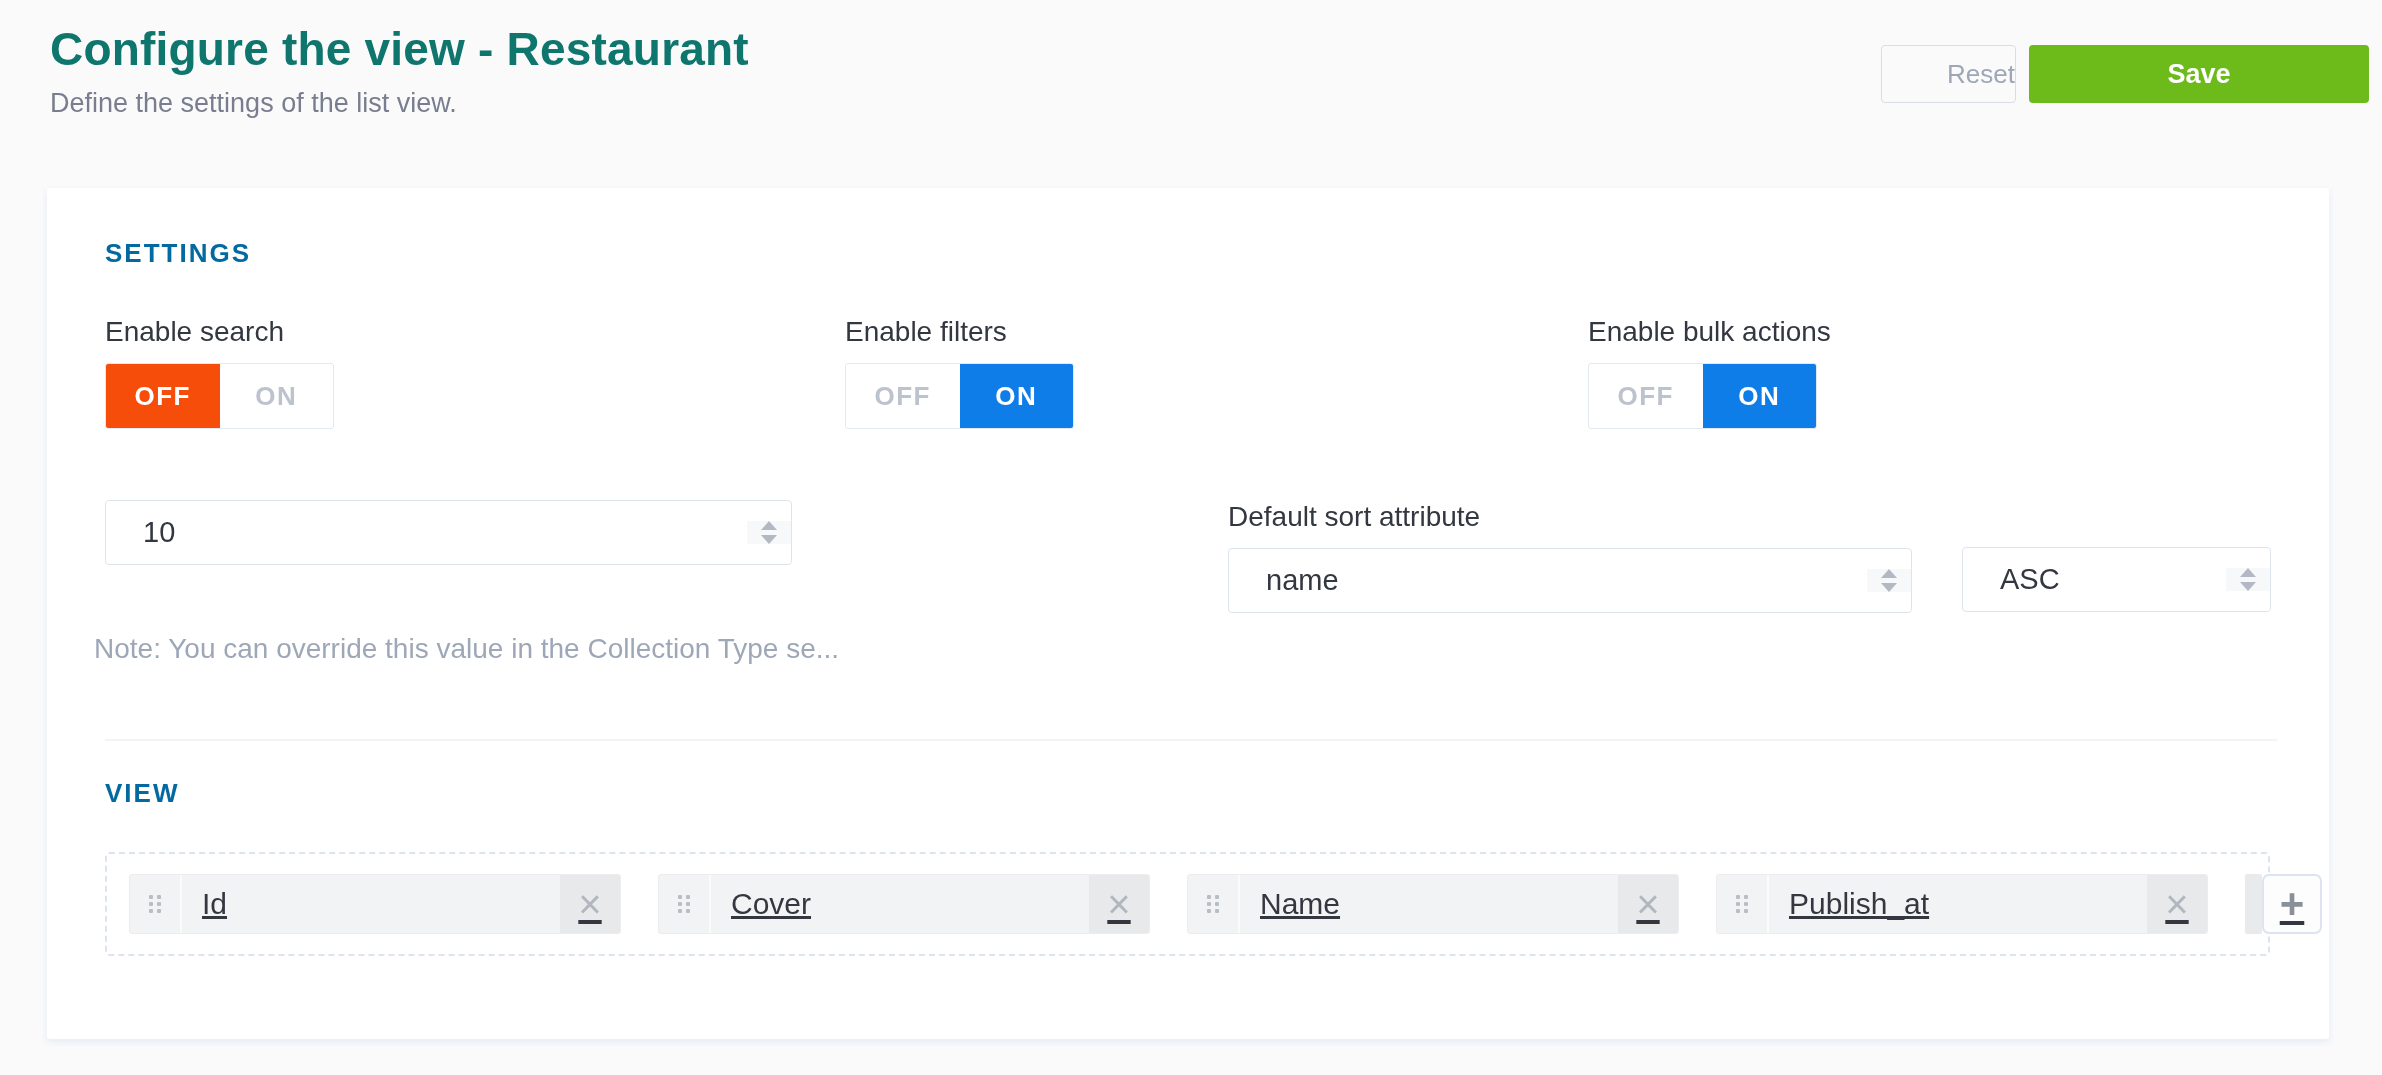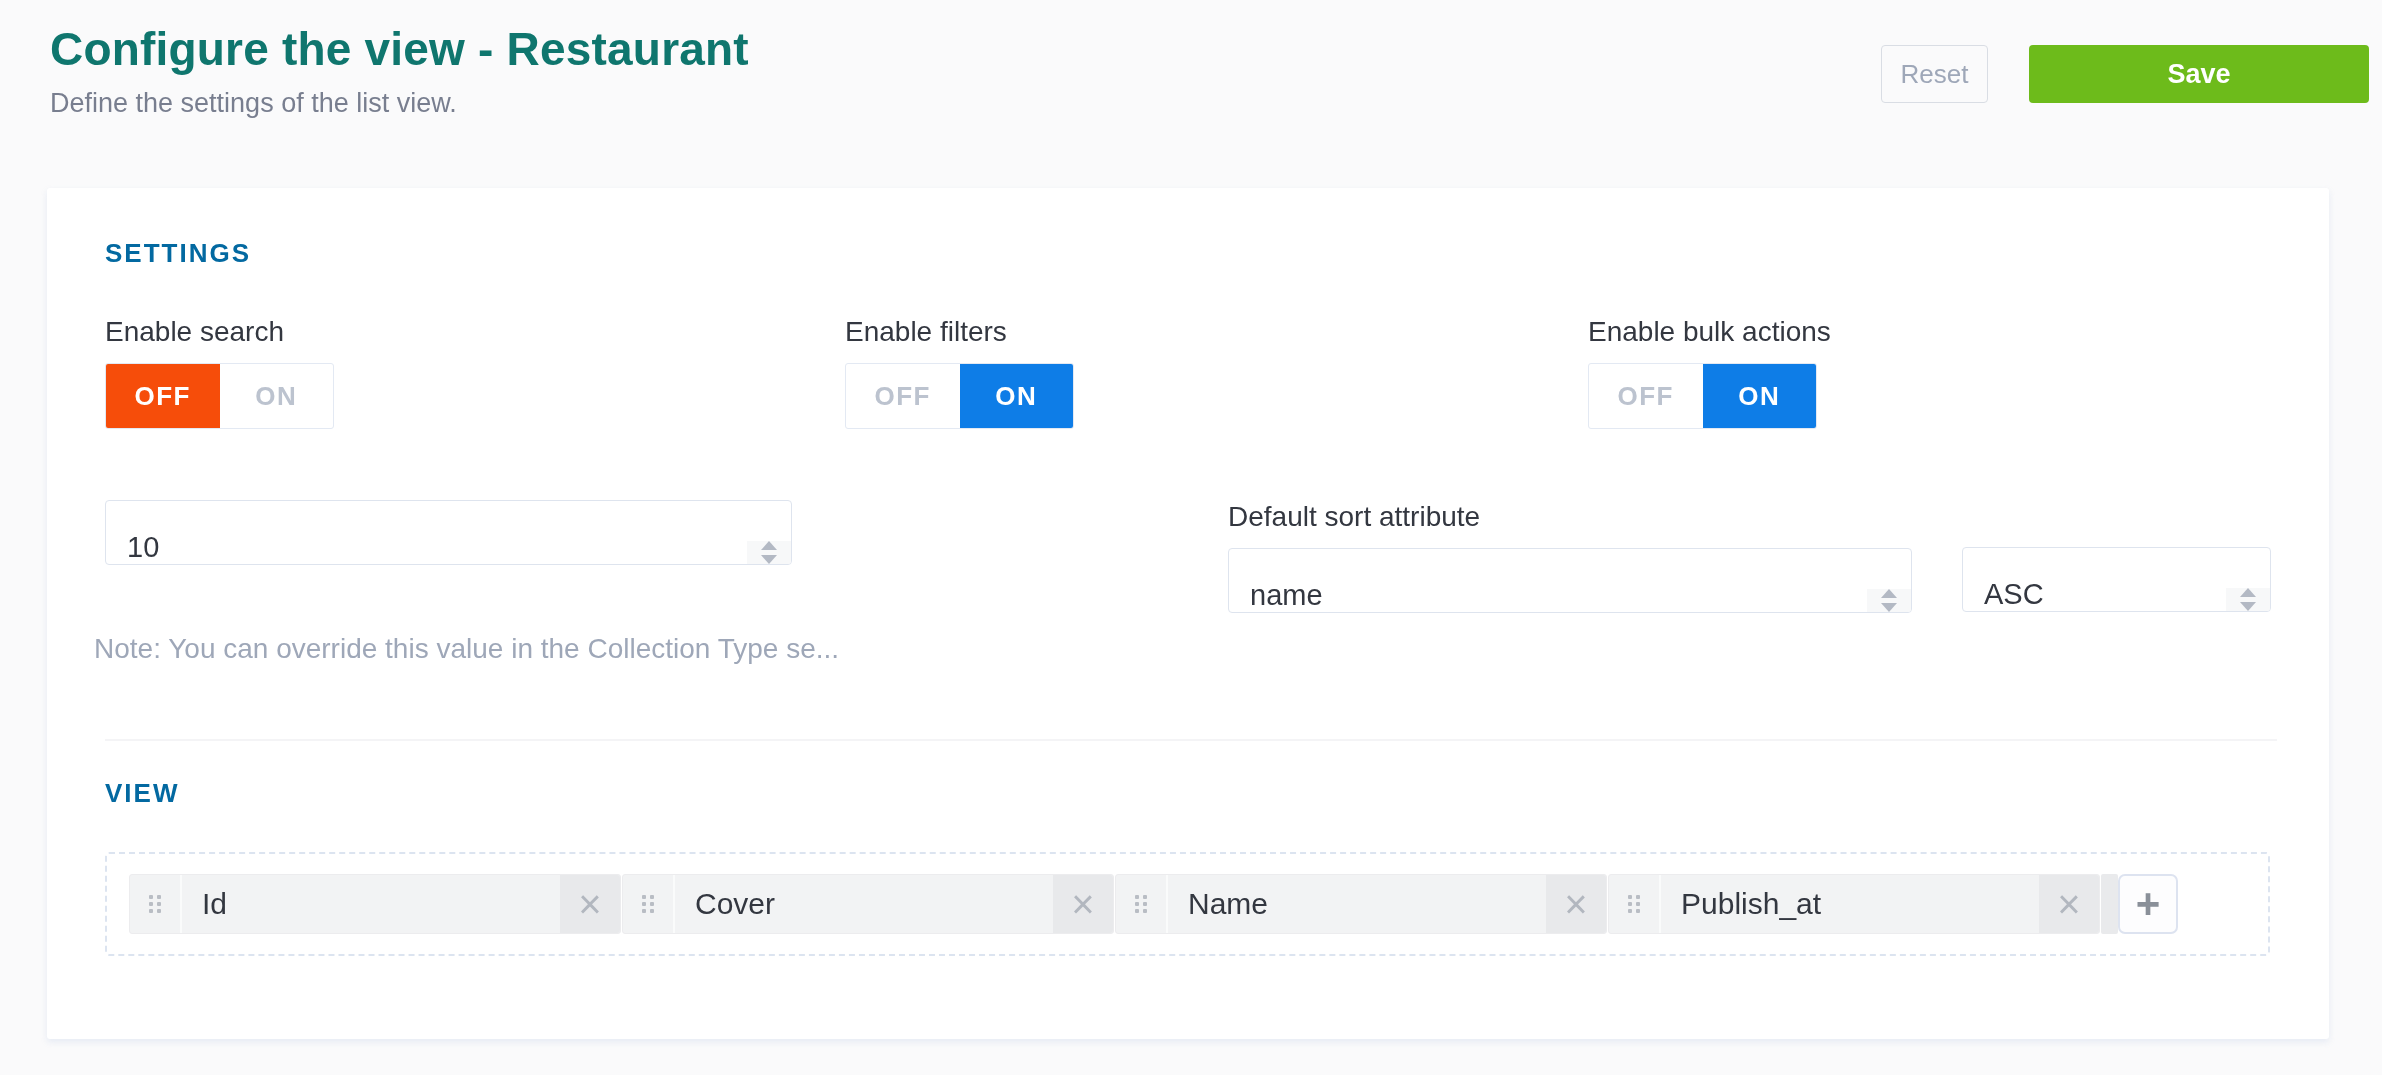--- a/index.html
+++ b/index.html
@@ -14,24 +14,24 @@
   
   .page-title {
     position: absolute; left: 50px; top: 22px;
     font-size: 46px; font-weight: 700; color: #0f766e; letter-spacing: 0.2px;
   }
   .page-subtitle {
     position: absolute; left: 50px; top: 88px;
     font-size: 27px; color: #787e8f;
   }
   .btn-reset {
-    position: absolute; left: 1881px; top: 45px; width: 107px; height: 58px;
+    position: absolute; left: 1881px; top: 45px; width: 135px; height: 58px;
     background: transparent; border: 1px solid #d9dde4; border-radius: 4px;
     color: #9ea7b8; font-size: 26px; font-weight: 500;
-    font-family: "Liberation Sans", sans-serif; cursor: pointer;
+    font-family: "Liberation Sans", sans-serif; cursor: pointer; text-align: right;
   }
   .btn-save {
     position: absolute; left: 2029px; top: 45px; width: 340px; height: 58px;
     background: #6dbb1b; border: none; border-radius: 4px;
     color: #ffffff; font-size: 27px; font-weight: 700;
     font-family: "Liberation Sans", sans-serif; cursor: pointer;
   }
   
   .card {
     position: absolute; left: 47px; top: 188px; width: 2282px; height: 851px;
@@ -62,21 +62,21 @@
     font-size: 26px; font-weight: 700; letter-spacing: 1.5px; color: #bcc3cf;
   }
   .toggle.off-active .seg.off { background: #f64d0a; color: #ffffff; }
   .toggle.on-active  .seg.on  { background: #0e7de7; color: #ffffff; }
   
   .select-col { position: absolute; top: 312px; }
   .select-col.entries { left: 58px; }
   .select-col.sort { left: 1181px; }
   .select {
     height: 65px; background: #fff; border: 1px solid #dee4ee; border-radius: 4px;
-    display: flex; align-items: flex-end; cursor: pointer; overflow: hidden;
+    display: flex; align-items: center; cursor: pointer; overflow: hidden; padding-left: 16px;
   }
   .select.entries-select { width: 687px; }
   .select.sort-select { width: 684px; }
   .select.asc-select { position: absolute; left: 1915px; top: 359px; width: 309px; }
   .select .value {
     flex: 1; display: flex; align-items: center; padding-left: 21px;
     font-size: 29px; color: #333740;
   }
   .select .spin {
     width: 44px; background: #f7f8f9; display: flex; flex-direction: column;
@@ -91,21 +91,21 @@
     font-size: 28px; color: #9ea7b8;
   }
   .divider {
     position: absolute; left: 58px; top: 551px; width: 2172px; height: 2px;
     background: #f4f4f6;
   }
   
   .drop-zone {
     position: absolute; left: 58px; top: 664px; width: 2165px; height: 104px;
     border: 2px dashed #dce4f0; border-radius: 4px;
-    display: flex; align-items: center; padding-left: 22px; gap: 1px;
+    display: flex; align-items: center; padding-left: 22px; gap: 37px; text-decoration: underline;
   }
   .chip {
     width: 492px; height: 60px; background: #f2f3f4; border: 1px solid #ececee;
     border-radius: 3px; display: flex; align-items: stretch; cursor: grab;
     flex-shrink: 0;
   }
   .chip .drag-cell {
     width: 52px; display: flex; align-items: center; justify-content: center;
     border-right: 2px solid #fafbfb;
   }

